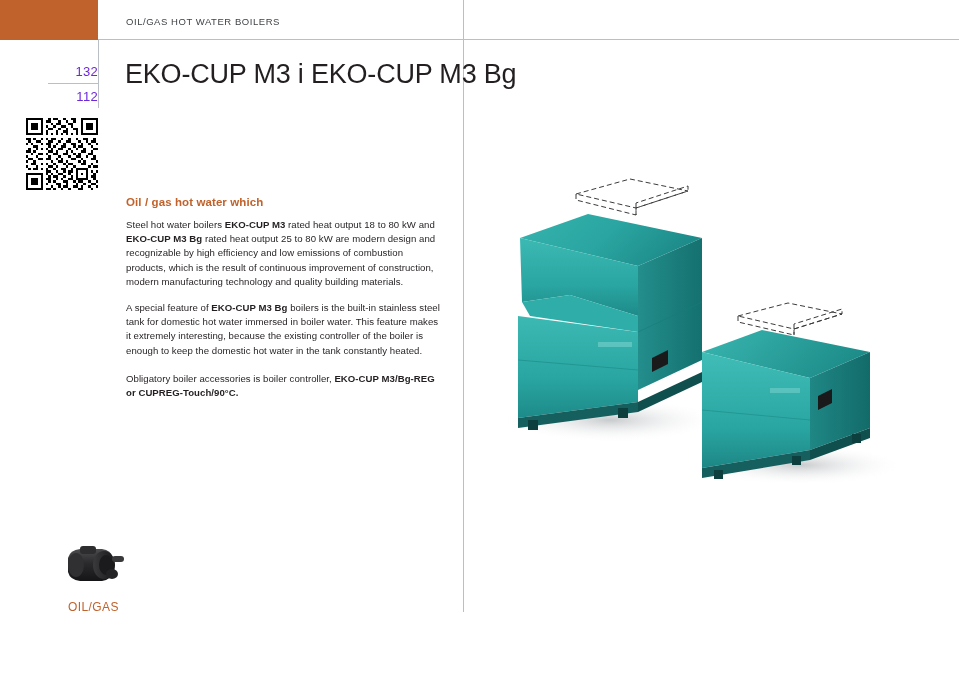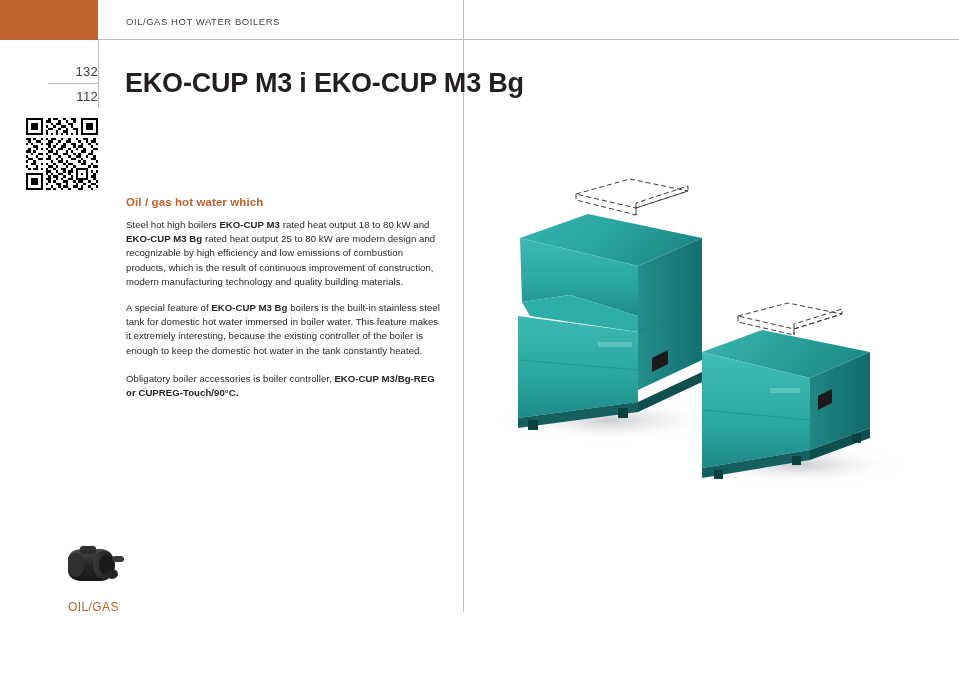--- a/index.html
+++ b/index.html
@@ -53,21 +53,21 @@
     background: #b9bfc4;
   }
 
   
   .page-numbers {
     position: absolute;
     left: 48px;
     top: 62px;
     width: 50px;
     text-align: right;
-    color: #404040;
+    color: #6d28d9;
   }
   .page-numbers .pn {
     font-size: 13px;
     line-height: 19px;
     letter-spacing: 0.3px;
   }
   .page-numbers .pn-rule {
     width: 50px;
     height: 1px;
     background: #b9bfc4;
@@ -89,23 +89,23 @@
     top: 118px;
     width: 72px;
     height: 72px;
   }
   .qr svg { display: block; }
 
   
   .title {
     position: absolute;
     left: 125px;
-    top: 68px;
+    top: 59px;
     font-size: 27px;
-    font-weight: 700;
+    font-weight: 400;
     letter-spacing: -0.2px;
     color: #231f20;
     white-space: nowrap;
   }
 
   
   .subtitle {
     position: absolute;
     left: 126px;
     top: 196px;
@@ -395,21 +395,21 @@
         <rect x="26" y="28" width="1" height="1"></rect>
     </g>
   </svg>
 </div>
 
 <div class="title">EKO-CUP M3 i EKO-CUP M3 Bg</div>
 
 <div class="subtitle">Oil / gas hot water which</div>
 
 <div class="body-col">
-  <p><span>Steel hot high boilers </span><b>EKO-CUP M3</b><span> rated heat output 18 to 80 kW and </span><b>EKO-CUP M3 Bg</b><span> rated heat output 25 to 80 kW are modern design and recognizable by high efficiency and low emissions of combustion products, which is the result of continuous improvement of construction, modern manufacturing technology and quality building materials.</span></p>
+  <p><span>Steel hot water boilers </span><b>EKO-CUP M3</b><span> rated heat output 18 to 80 kW and </span><b>EKO-CUP M3 Bg</b><span> rated heat output 25 to 80 kW are modern design and recognizable by high efficiency and low emissions of combustion products, which is the result of continuous improvement of construction, modern manufacturing technology and quality building materials.</span></p>
   <p><span>A special feature of </span><b>EKO-CUP M3 Bg</b><span> boilers is the built-in stainless steel tank for domestic hot water immersed in boiler water. This feature makes it extremely interesting, because the existing controller of the boiler is enough to keep the domestic hot water in the tank constantly heated.</span></p>
   <p class="last"><span>Obligatory boiler accessories is boiler controller, </span><b>EKO-CUP M3/Bg-REG or CUPREG-Touch/90°C.</b></p>
 </div>
 
 <div class="fuel-icon">
   <svg width="68" height="52" viewBox="0 0 68 52">
     <defs>
       <linearGradient id="burnG" x1="0" y1="0" x2="0" y2="1">
         <stop offset="0" stop-color="#4c4c4e"></stop>
         <stop offset="0.45" stop-color="#2a2a2c"></stop>

